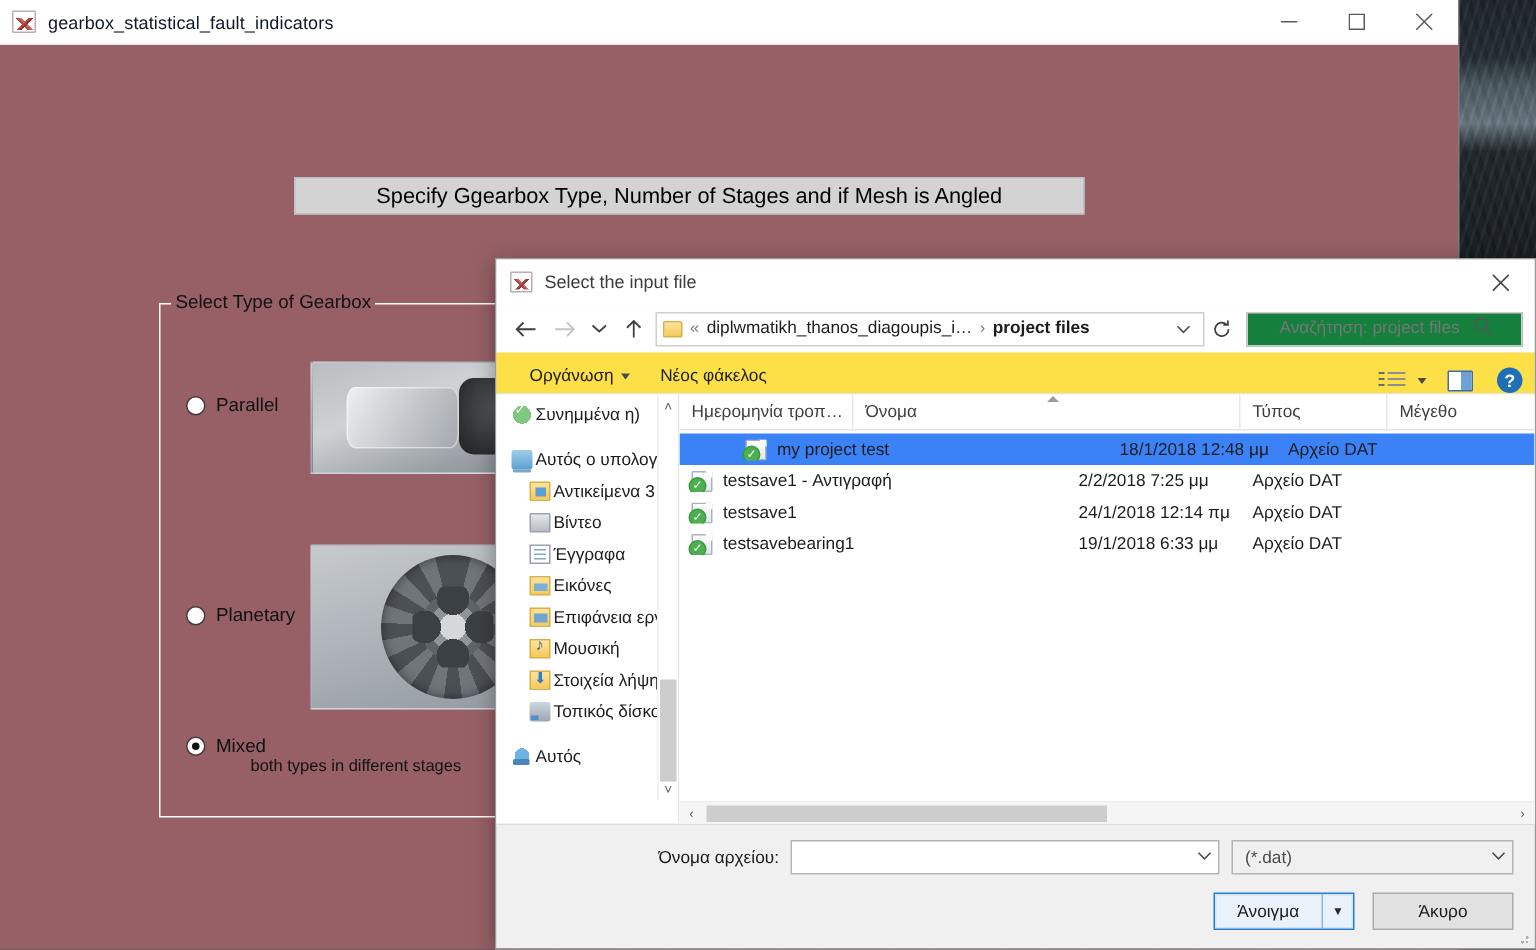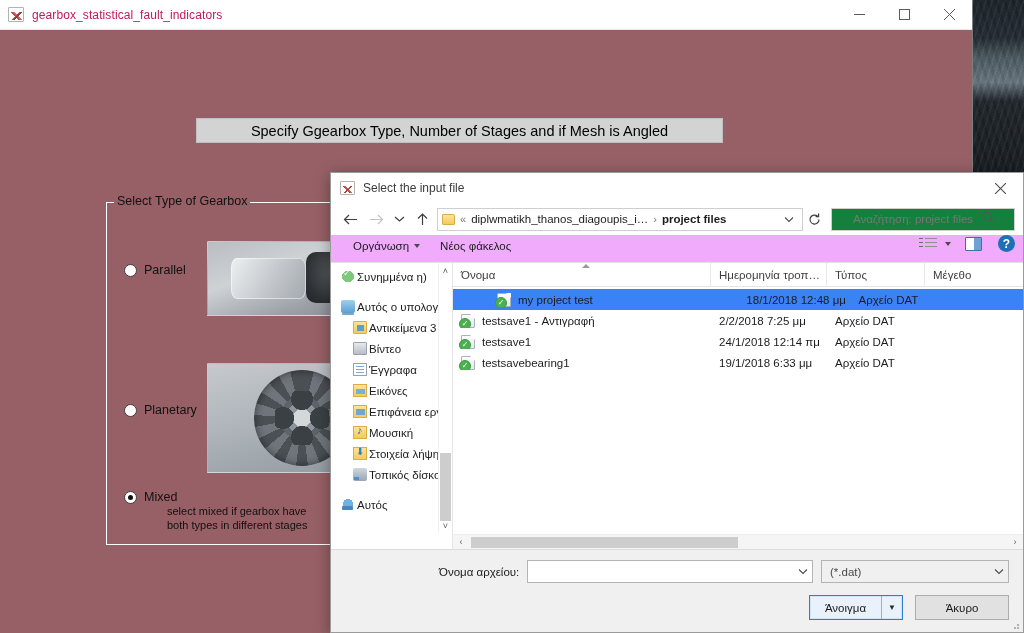--- a/index.html
+++ b/index.html
@@ -44,21 +44,21 @@
     background:#ffffff; border:1px solid #b9b0ae; border-radius:1px;
     position:relative; flex:none;
   }
   #app-icon::before{
     content:""; position:absolute; left:1px; right:1px; bottom:1px; height:8px;
     background:
       linear-gradient(135deg, transparent 46%, #c0504d 46%, #8e2f2c 60%, transparent 61%),
       linear-gradient(-135deg, transparent 40%, #d9736f 40%, #a53d39 58%, transparent 59%);
   }
   #app-title{
-    font-size:12px; color:#be185d; letter-spacing:.1px;
+    font-size:12px; color:#0f172a; letter-spacing:.1px;
   }
   #app-winbtns{ margin-left:auto; display:flex; height:30px; }
   .winbtn{
     width:45px; height:30px; display:flex; align-items:center; justify-content:center;
     color:#5a5a5a;
   }
   .winbtn svg{ display:block; }
 
   
   #app-body{ position:relative; height:603px; }
@@ -234,21 +234,21 @@
     width:184px; height:23px; background:#15803d; border:1px solid #cfcfcf;
     display:flex; align-items:center; padding:0 19px; margin-left:6px; flex:none;
   }
   #search-input{
     border:0; outline:0; flex:1; min-width:0; font-size:11.5px;
     color:#1c1c1c; font-family:"Liberation Sans", sans-serif; background:transparent;
   }
   #search-input::placeholder{ color:#767676; }
 
   #dlg-toolbar{
-    height:28px; background:#f0abfc; display:flex; align-items:flex-start;
+    height:28px; background:#fde047; display:flex; align-items:flex-end;
     padding:0 8px 0 12px; border-bottom:1px solid #e3e3e3; flex:none; gap:0;
   }
   .tb-item{
     font-size:11.5px; color:#1c1c1c; display:flex; align-items:center; gap:5px;
     padding:0 10px; height:22px;
   }
   .caret-dn{ width:0;height:0;border-left:3.5px solid transparent;border-right:3.5px solid transparent;border-top:4px solid #4a4a4a; }
   #tb-right{ margin-left:auto; display:flex; align-items:center; gap:2px; }
   #view-icon{
     width:18px; height:14px; position:relative;
@@ -464,21 +464,20 @@
         <span class="radio"></span>
         <span>Planetary</span>
       </div>
       <div class="thumb" id="thumb-planetary"></div>
 
       <div class="radio-row" id="radio-mixed">
         <span class="radio sel"></span>
         <span>Mixed</span>
       </div>
       <div id="hint-mixed">
-        <div>select mixed if gearbox have</div>
         <div>both types in different stages</div>
       </div>
     </div>
 
   </div>
 </div>
 
 <div id="file-dialog">
 
   <div id="dlg-titlebar">
@@ -609,25 +608,25 @@
         </div>
       <div id="sb-scrollbar">
         <div class="sb-arrow">˄</div>
         <div id="sb-thumb"></div>
         <div class="sb-arrow" style="position:absolute;bottom:0;left:0;right:0">˅</div>
       </div>
     </div>
 
     <div id="dlg-files">
       <div id="col-header">
+        <div class="col c-date">Ημερομηνία τροπ…</div>
         <div class="col c-name">
           <span id="sort-caret"></span>
           <span>Όνομα</span>
         </div>
-        <div class="col c-date">Ημερομηνία τροπ…</div>
         <div class="col c-type">Τύπος</div>
         <div class="col c-size">Μέγεθο</div>
       </div>
 
       <div id="file-rows">
           <div class="frow selected">
             <div class="fcell f-name">
               <span class="dat-icon"></span>
               <span>my project test</span>
             </div>

